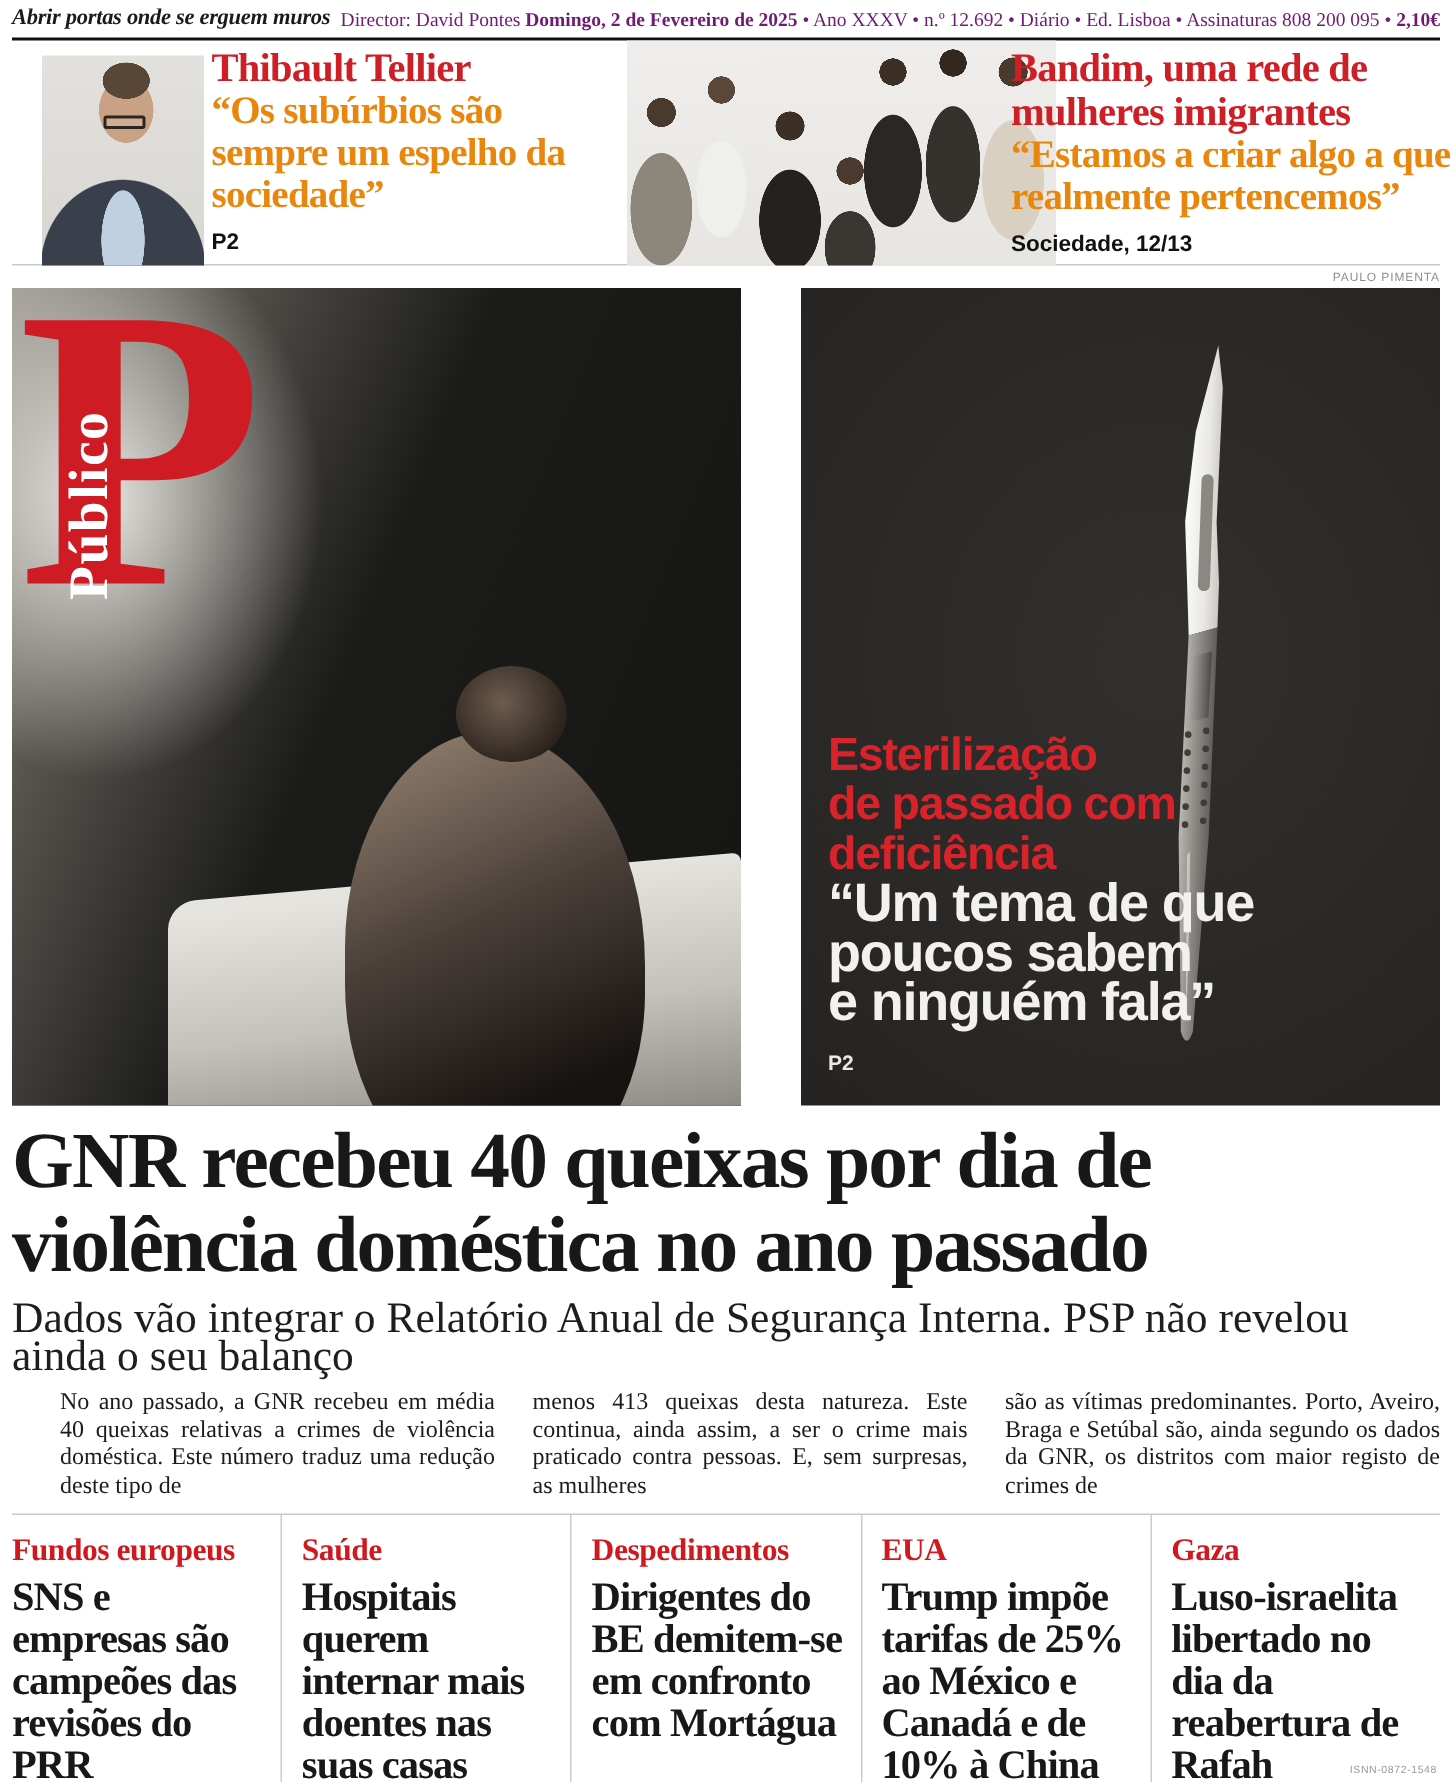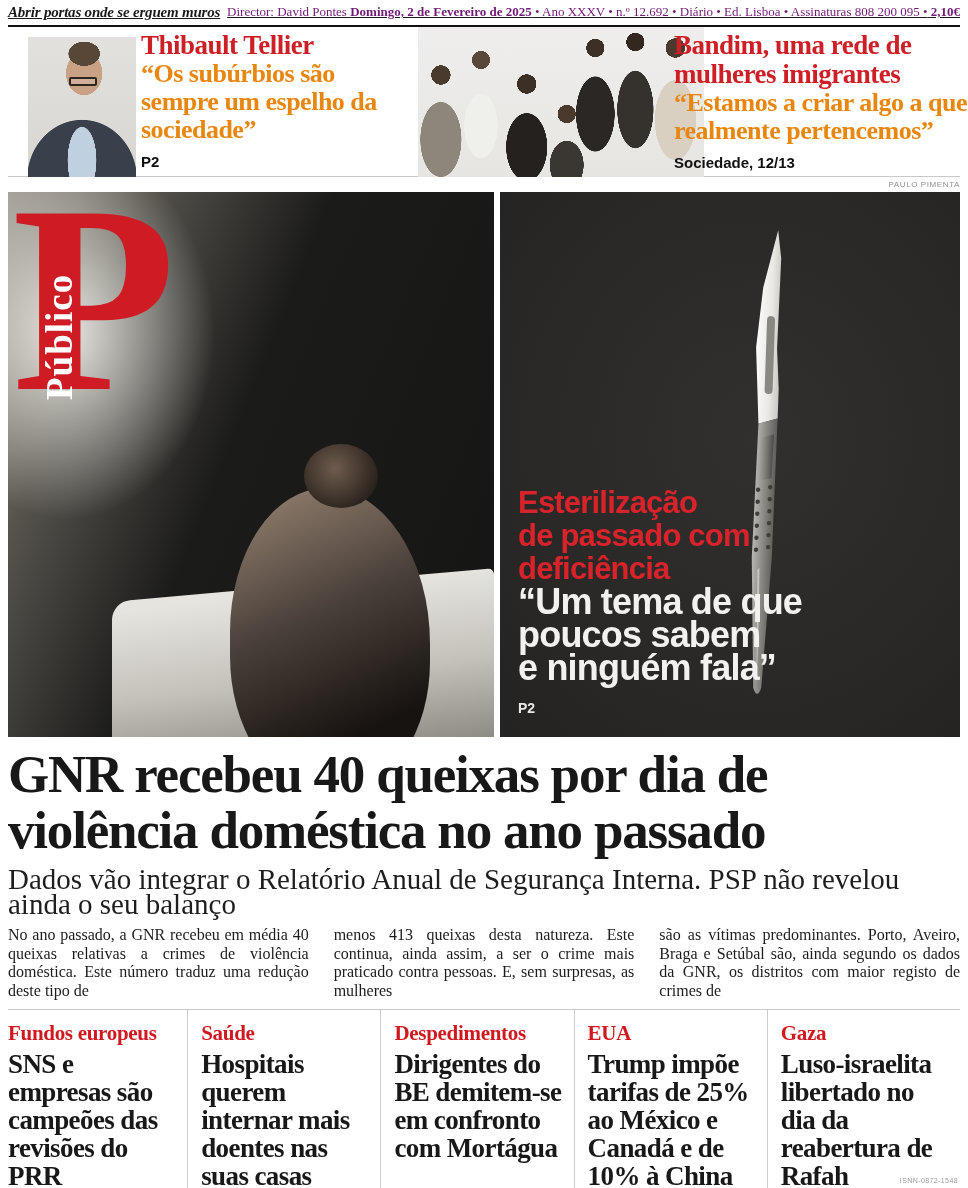--- a/index.html
+++ b/index.html
@@ -4,22 +4,22 @@
 <style>
   * { margin:0; padding:0; box-sizing:border-box; }
   html,body { background:#fff; }
   .page {
     position:relative; width:968px; height:1188px; margin:0 auto;
     background:#fff; overflow:hidden;
     font-family:"Liberation Serif","DejaVu Serif",serif; color:#1a1a1a;
     padding:2px 8px 0 8px;
   }
   
-  .topbar { display:flex; justify-content:space-between; align-items:flex-start;
-    padding:2px 0 4px 0; border-bottom:2.5px solid #111;text-decoration:underline; }
+  .topbar { display:flex; justify-content:space-between; align-items:flex-end;
+    padding:2px 0 4px 0; border-bottom:2.5px solid #111; }
   .slogan { font-weight:700; font-style:italic; font-size:15px; letter-spacing:-0.2px; }
   .edition { font-size:13px; color:#701a75; white-space:nowrap; }
   .edition b { font-weight:700; }
   
   .teasers { position:relative; height:150px; border-bottom:1px solid #c9c9c9; }
   .man-photo { position:absolute; left:20px; top:10px; width:108px; height:140px;
     background:
       radial-gradient(26px 20px at 52% 12%, #584737 0 60%, rgba(88,71,55,0) 61%),
       radial-gradient(30px 36px at 52% 26%, #c9a184 0 60%, rgba(201,161,132,0) 61%),
       radial-gradient(26px 60px at 50% 88%, #bfd0e0 0 55%, rgba(191,208,224,0) 56%),
@@ -68,31 +68,31 @@
   .ph-bed { position:absolute; left:104px; bottom:-18px; width:382px; height:170px;
     transform:skewY(-5deg); border-radius:18px 6px 0 0;
     background:linear-gradient(178deg,#e6e4df 6%,#c4c1bb 55%,#8e8b85 100%); }
   .masthead-logo { position:absolute; left:4px; top:2px; width:210px; height:215px; }
   .logo-p { display:block; font-family:"Liberation Serif","DejaVu Serif",serif; font-weight:700;
     font-size:268px; line-height:0.78; color:#cf1b24; }
   .logo-name { position:absolute; left:26px; top:16px; height:190px;
     writing-mode:vertical-rl; transform:rotate(180deg);
     font-family:"Liberation Serif",serif; font-weight:700; font-size:37px; color:#fff; letter-spacing:1px; }
   .hero-panel { position:relative; flex:1; overflow:hidden;
-    background:radial-gradient(380px 420px at 55% 45%, #31302f 0%, #282726 70%, #232221 100%); }
+    background:radial-gradient(380px 420px at 55% 45%, #31302f 0%, #282726 70%, #232221 100%);margin-left:34px; }
   .panel-text { position:absolute; left:18px; top:294px; font-family:"Liberation Sans","DejaVu Sans",sans-serif; }
   .panel-kicker div { font-weight:800; font-size:31px; line-height:33px; letter-spacing:-0.8px; color:#d8232a; }
   .panel-quote div { font-weight:800; font-size:36px; line-height:33px; letter-spacing:-0.8px; color:#f2f1ef; }
   .panel-ref { margin-top:16px; font-weight:700; font-size:14px; color:#e9e8e6; }
   .scalpel { position:absolute; left:243px; top:36px; }
   
   .headline { margin-top:9px; font-weight:700; font-size:53px; line-height:56px;
     letter-spacing:-1.2px; color:#181818; }
   .deck { margin-top:9px; font-size:29px; line-height:25px; color:#1e1e1e; }
-  .lead { display:flex; gap:25px; margin-top:9px; }
+  .lead { display:flex; gap:25px; margin-top:9px;margin-left:32px; }
   .lead-col { flex:1; font-size:16px; line-height:18.5px; text-align:justify; color:#1c1c1c; }
   .ref { color:#9a9a9a; }
   .rule { border-top:1px solid #c9c9c9; margin-top:9px; }
   
   .briefs { display:flex; height:196px; }
   .brief { flex:1; padding:11px 12px 0 13px; border-left:1px solid #cccccc; }
   .brief:first-child { border-left:none; padding-left:0; }
   .brief-kicker { font-weight:700; font-size:21px; color:#d0191f; letter-spacing:-0.3px; }
   .brief-headline { margin-top:4px; font-weight:700; font-size:27px; line-height:28px;
     letter-spacing:-0.6px; color:#181818; }

